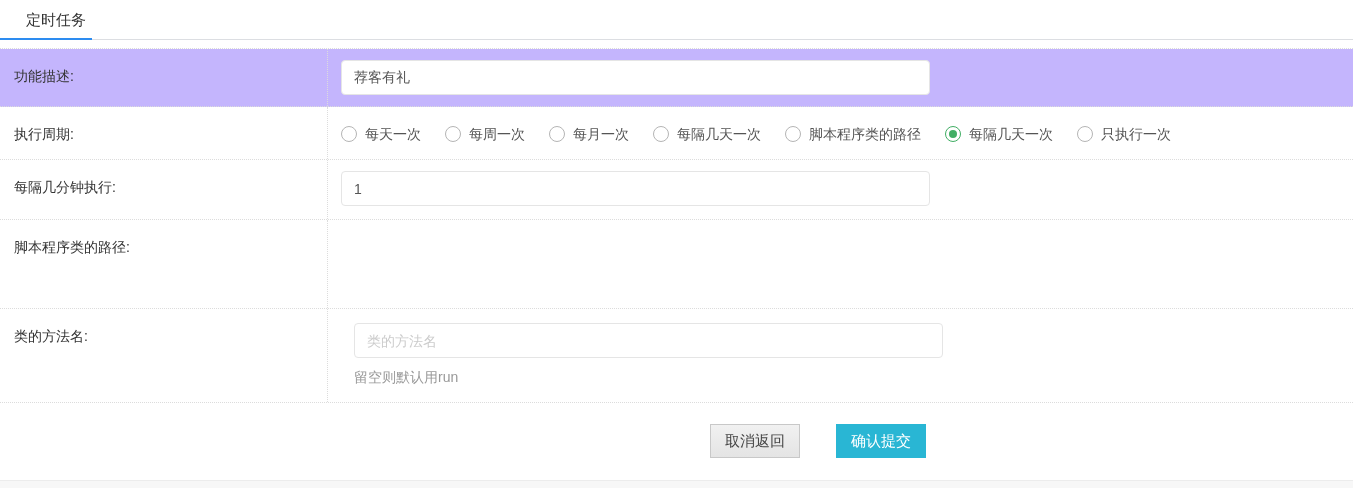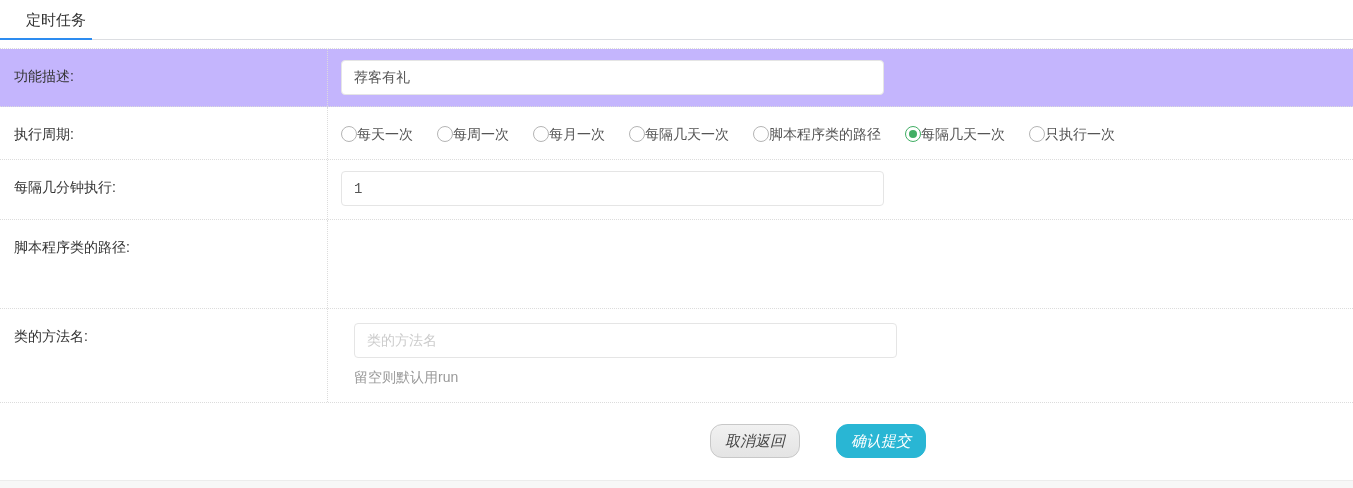--- a/index.html
+++ b/index.html
@@ -46,46 +46,45 @@
   .r4{height:89px;}
   .r5{height:94px;gap:13px;}
   .r6{height:77px;border-bottom:none;padding-left:710px;padding-top:21px;display:flex;gap:36px;}
   .r1 .ccell{padding-top:11px;}
   .r2 .ccell{padding-top:18px;}
   .r3 .ccell{padding-top:11px;}
   .r4 .ccell{padding-top:9px;}
   .r5 .ccell{padding-top:14px;}
   
   .txt{
-    width:543px;height:35px;border:1px solid #e5e5e5;border-radius:4px;
+    width:589px;height:35px;border:1px solid #e5e5e5;border-radius:4px;
     padding:0 12px;font-size:14px;color:#555;outline:none;background:#fff;
-    font-family:Liberation Mono, monospace;
+    font-family:Liberation Sans, sans-serif;
   }
   .txt::placeholder{color:#ccc;}
   .hint{
     margin-top:9px;font-size:14px;color:#999;line-height:20px;
   }
   
   .radio-group{display:flex;align-items:center;gap:24px;}
   .radio-item{display:flex;align-items:center;cursor:pointer;}
   .radio-circle{
     width:16px;height:16px;border:1px solid #b5b5b5;border-radius:50%;
     background:#fff;position:relative;flex:0 0 16px;
   }
   .radio-item.checked .radio-circle{border-color:var(--radio-green);}
   .radio-item.checked .radio-circle::after{
     content:"";position:absolute;left:3px;top:3px;width:8px;height:8px;
     border-radius:50%;background:var(--radio-green);
   }
-  .radio-label{font-size:14px;color:#555;line-height:18px;white-space:nowrap;}
+  .radio-label{margin-left:8px;font-size:14px;color:#555;line-height:18px;white-space:nowrap;}
   
   .btn{
-    height:34px;border-radius:12px;font-size:15px;padding:0 14px;cursor:pointer;
+    height:34px;border-radius:0;font-size:15px;padding:0 14px;cursor:pointer;
     font-family:"Liberation Sans","DejaVu Sans",sans-serif;
-    font-style:italic;
   }
   .btn-cancel{
     background:linear-gradient(#f1f1f1,#e4e4e4);border:1px solid #c8c8c8;color:#444;
   }
   .btn-submit{
     background:var(--submit-cyan);border:1px solid var(--submit-cyan);color:#fff;
   }
   
   .footer-strip{
     height:8px;background:#f7f7f7;border-top:1px solid #ececec;

